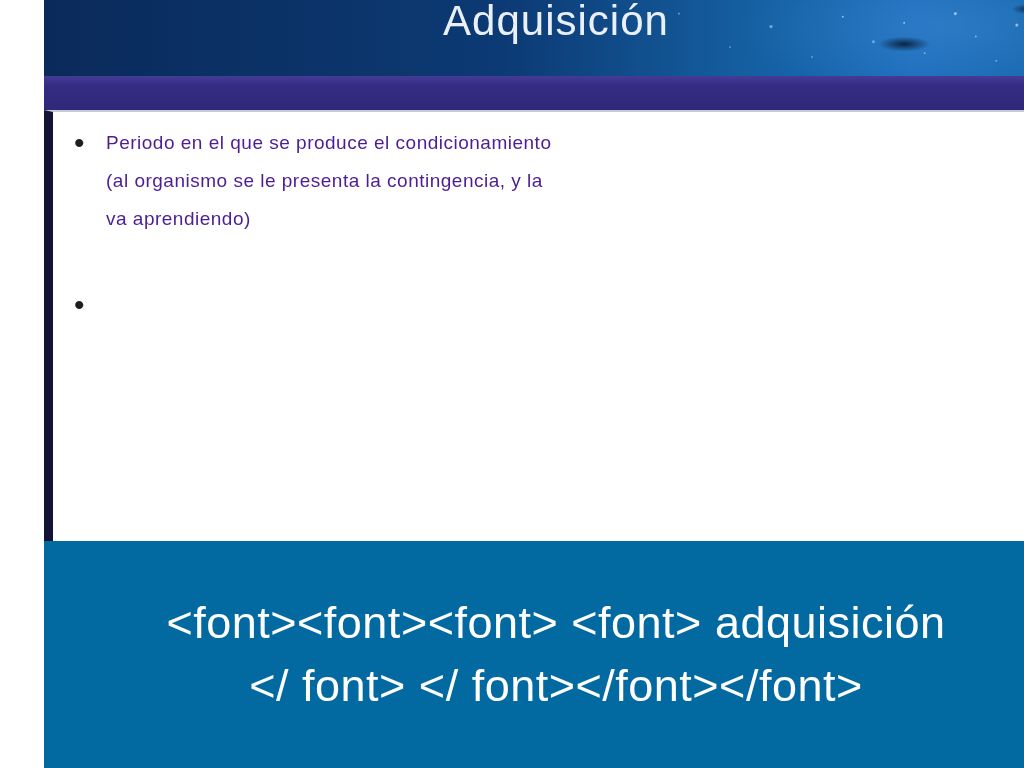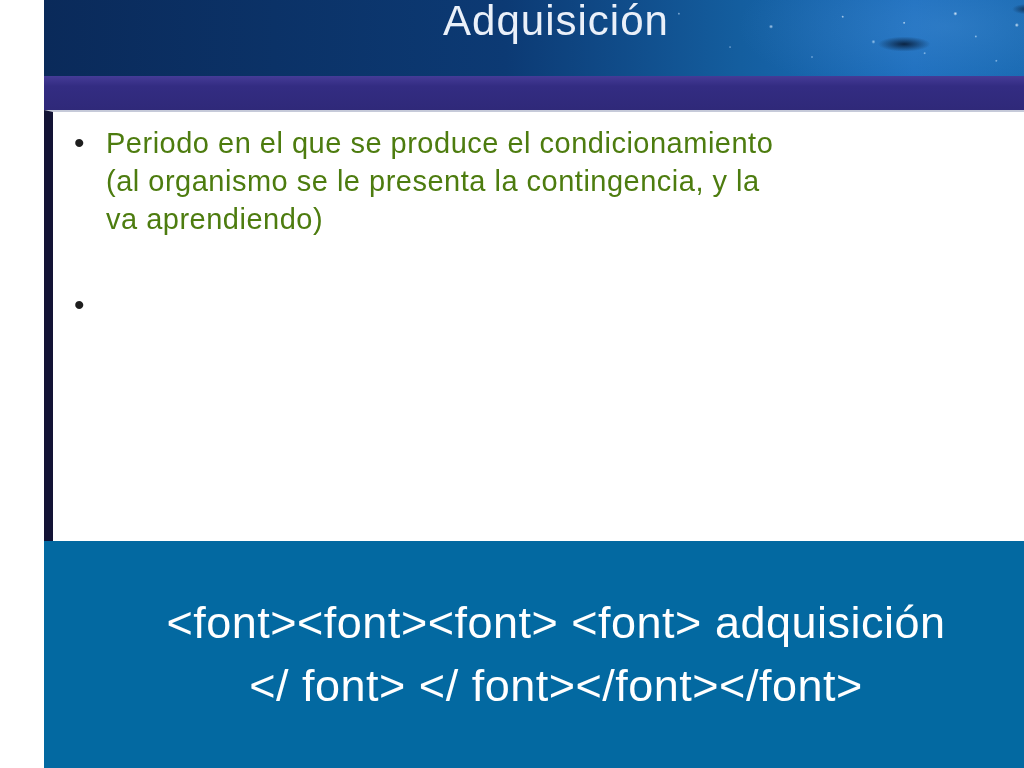--- a/index.html
+++ b/index.html
@@ -88,24 +88,24 @@
   .bullet-marker {
     flex: 0 0 auto;
     width: 32px;
     font-size: 30px;
     line-height: 38px;
     color: #1e1e1e;
   }
   .bullet-text {
     margin: 0;
     white-space: pre-line;
-    font-size: 29px;
+    font-size: 19px;
     line-height: 38px;
     letter-spacing: 0.5px;
-    color: #4d7c0f;
+    color: #4c1d95;
   }
 
   
   .caption-band {
     position: absolute;
     left: 0; top: 541px;
     width: 1024px; height: 227px;
     background: #0369a1;
   }
   .caption-text {

